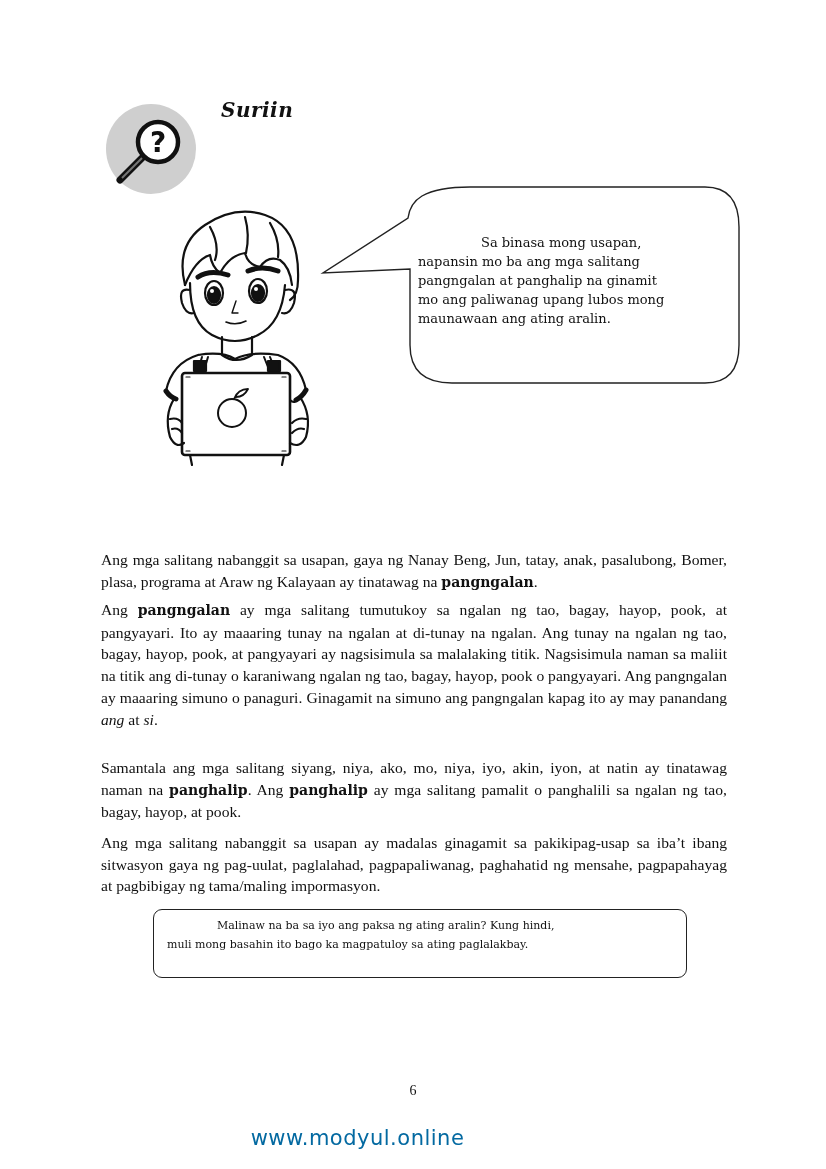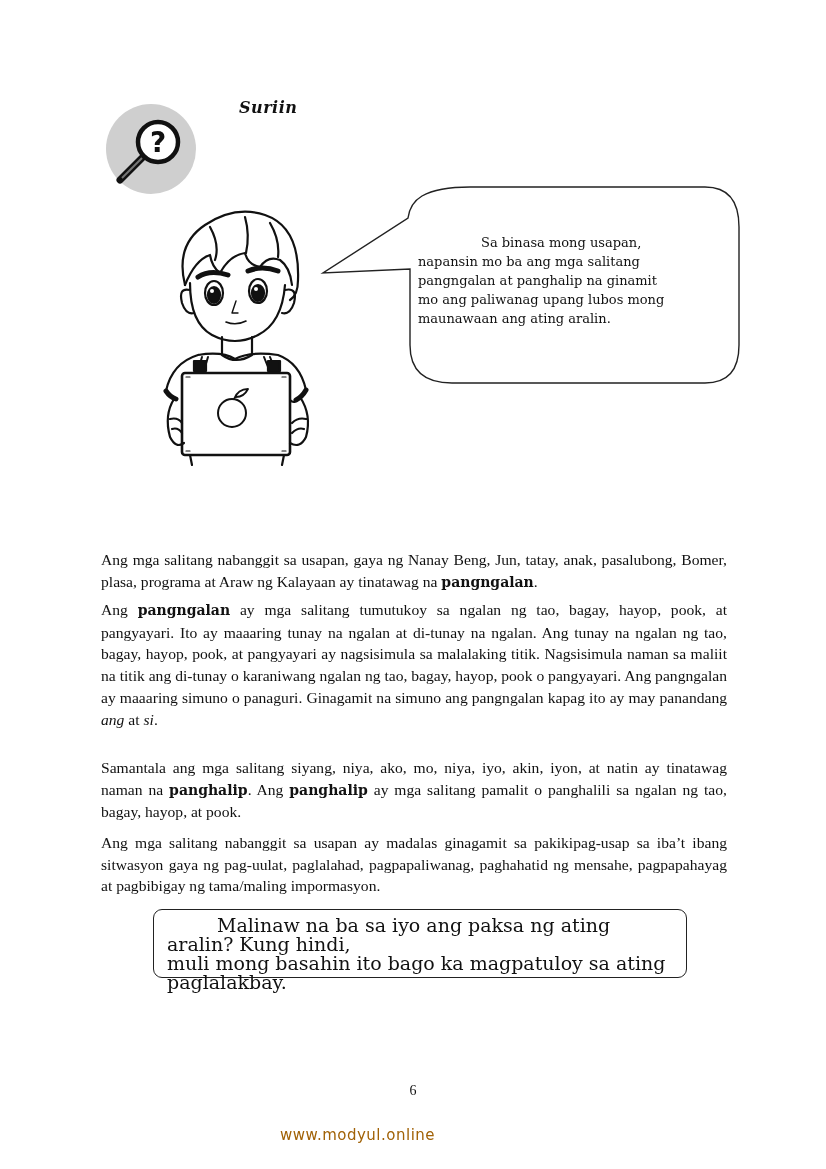--- a/index.html
+++ b/index.html
@@ -2,21 +2,21 @@
 <html><head>
   <meta charset="utf-8">
   <style>
     html, body { margin: 0; padding: 0; background: #ffffff; }
     body { width: 826px; height: 1169px; position: relative; overflow: hidden;
            font-family: "DejaVu Serif", "Liberation Serif", serif; color: #111; }
     .abs { position: absolute; }
 
     
     #icon-circle { left: 106px; top: 104px; width: 90px; height: 90px; border-radius: 50%; background: #cfcfcf; }
-    #section-title { left: 239px; top: 98px; font-size: 16px; font-weight: bold; font-style: italic;
+    #section-title { left: 221px; top: 98px; font-size: 20px; font-weight: bold; font-style: italic;
                      font-family: "DejaVu Serif", serif; letter-spacing: 0.5px; }
 
     
     #bubble { left: 320px; top: 185px; width: 425px; height: 205px; }
     #bubble-text { left: 418px; top: 233px; width: 300px; font-size: 13px; line-height: 19px;
                    font-family: "DejaVu Serif", serif; }
     #bubble-text .indent { display: inline-block; width: 63px; }
 
     
     #boy { left: 150px; top: 205px; width: 180px; height: 262px; }
@@ -25,28 +25,28 @@
     .para { left: 101px; width: 626px; font-family: "Liberation Serif", serif; font-size: 15.6px;
             line-height: 21.7px; text-align: justify; }
     .para b { font-family: "DejaVu Serif", serif; font-size: 14px; }
     #p1 { top: 515px; margin-top: 34px; }
     #p2 { top: 599px; }
     #p3 { top: 757px; }
     #p4 { top: 832px; }
 
     
     #note-box { left: 153px; top: 909px; width: 532px; height: 67px; border: 1.4px solid #222; border-radius: 9px; }
-    #note-text { left: 167px; top: 916px; width: 510px; font-size: 19px; line-height: 19px;
+    #note-text { left: 167px; top: 916px; width: 510px; font-size: 11px; line-height: 19px;
                  font-family: "DejaVu Serif", serif; }
     #note-text .indent { display: inline-block; width: 50px; }
 
     #page-number { left: 0; width: 826px; top: 1083px; text-align: center; font-size: 14px;
                    font-family: "Liberation Serif", serif; }
-    #watermark { left: 0; width: 715px; top: 1126px; text-align: center; font-size: 15px;
-                 font-family: "DejaVu Sans", sans-serif; color: #a16207; letter-spacing: 0.5px; }
+    #watermark { left: 0; width: 715px; top: 1126px; text-align: center; font-size: 21px;
+                 font-family: "DejaVu Sans", sans-serif; color: #0369a1; letter-spacing: 0.5px; }
   </style>
 </head>
 <body>
 
 <div id="icon-circle" class="abs">
   <svg width="90" height="90" viewBox="0 0 90 90">
     <line x1="38" y1="52" x2="14" y2="76" stroke="#111" stroke-width="7" stroke-linecap="round"></line>
     <line x1="36" y1="54" x2="16" y2="74" stroke="#777" stroke-width="2"></line>
     <circle cx="52" cy="38" r="20" fill="#fff" stroke="#111" stroke-width="4.5"></circle>
     <text x="52" y="48" text-anchor="middle" font-family="DejaVu Sans, sans-serif" font-weight="bold" font-size="28" fill="#111">?</text>

